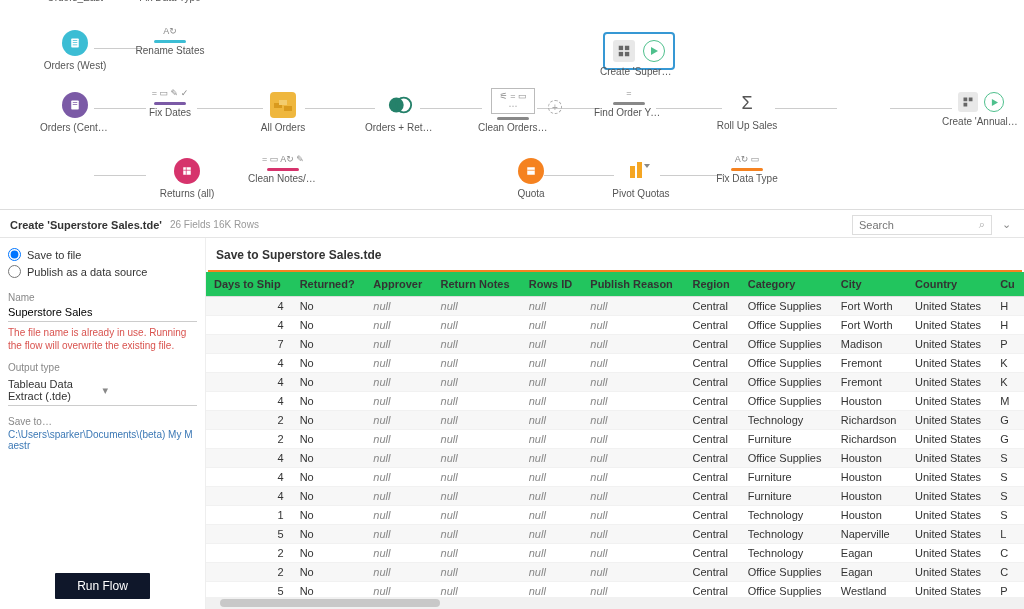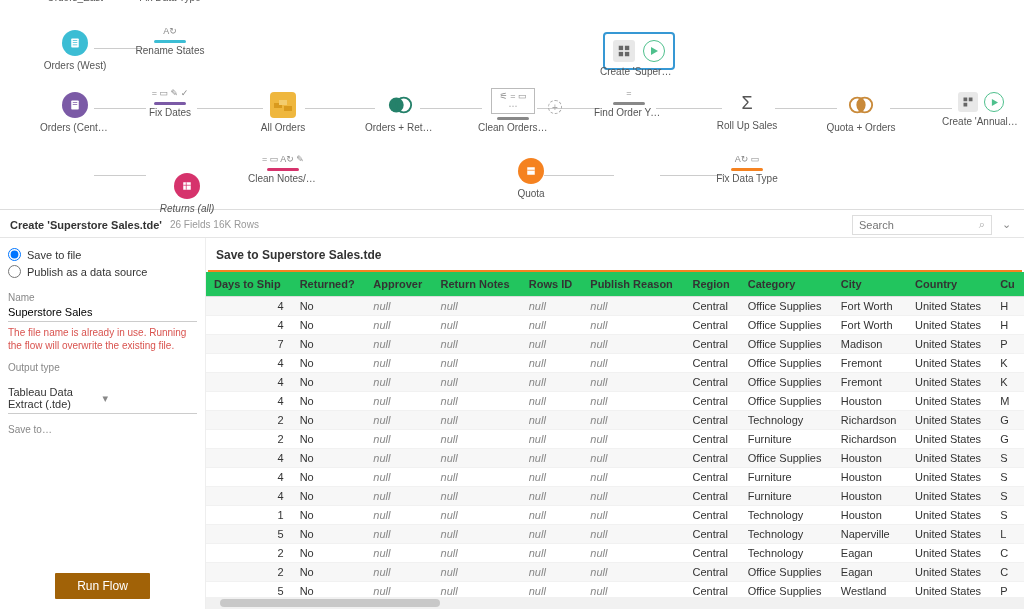--- a/index.html
+++ b/index.html
@@ -23,25 +23,25 @@
   .info-bar .caret { margin-left: 10px; color: #888; width: 12px; }
 
   .main-area { display: flex; height: calc(609px - 210px - 28px); }
   .side-panel { width: 206px; padding: 10px 8px; border-right: 1px solid #eee; display:flex; flex-direction:column; }
   .side-panel .section-title { font-weight: 600; margin-bottom: 10px; font-size: 12px; }
   .radio-row { display: flex; align-items: center; gap: 6px; margin-bottom: 4px; font-size: 11px; }
   .radio-row input { margin:0; }
   .field-label { color: #888; font-size: 10px; margin-top: 10px; }
   .field-input { border: none; border-bottom: 1px solid #ccc; padding: 3px 0; font-size: 11px; width: 100%; outline: none; }
   .warning { color: #d9534f; font-size: 10px; margin-top: 4px; line-height: 1.3; }
-  .select-row { display: flex; align-items: center; border-bottom: 1px solid #ccc; padding: 3px 0; margin-top:10px;}
+  .select-row { display: flex; align-items: center; border-bottom: 1px solid #ccc; padding: 3px 0; margin-top:2px;}
   .select-row span { flex: 1; font-size: 11px; }
   .select-row .dd { color: #888; }
   .path { color: #3b78b5; font-size: 10px; margin-top: 2px; word-break: break-all; }
-  .run-btn { margin-top: auto; align-self: center; background: #a16207; color: #fff; border: none; padding: 6px 22px; font-size: 12px; border-radius: 1px; cursor: pointer; }
+  .run-btn { margin-top: auto; align-self: center; background: #0f172a; color: #fff; border: none; padding: 6px 22px; font-size: 12px; border-radius: 1px; cursor: pointer; }
 
   .data-panel { flex: 1; display: flex; flex-direction: column; overflow: hidden; }
   .data-title { font-weight: 600; padding: 10px 10px 8px; font-size: 12px; }
   .accent-bar { height: 2px; background: #f58220; margin: 0 2px; }
   .table-wrap { overflow: auto; flex: 1; }
   table { border-collapse: collapse; width: 100%; font-size: 11px; }
   th { text-align: left; font-weight: 600; padding: 6px 8px; border-bottom: 1px solid #ddd; white-space: nowrap; background:#22c55e; position: sticky; top:0;}
   td { padding: 3px 8px; border-bottom: 1px solid #f1f1f1; white-space: nowrap; }
   tbody tr:nth-child(odd) td { background: #f7f7f7; }
   td.right { text-align: right; }
@@ -88,21 +88,21 @@
   <div class="node" style="left:40px; top:92px;">
     <div class="node-icon circle" style="background:#7b5aa6;color:#fff">
       <svg width="12" height="12" viewBox="0 0 16 16">
           <rect x="3" y="2" width="10" height="12" rx="1" fill="#fff"></rect>
           <rect x="5" y="4" width="6" height="1" fill="#7b5aa6"></rect>
           <rect x="5" y="7" width="6" height="1" fill="#7b5aa6"></rect>
         </svg>
     </div>
     <div class="node-label">Orders (Central)</div>
   </div>
-  <div class="node" style="left:152px; top:173px;font-style:italic;">
+  <div class="node" style="left:152px; top:158px;">
     <div class="node-icon circle" style="background:#d6336c;color:#fff">
       <svg width="12" height="12" viewBox="0 0 16 16">
           <rect x="3" y="3" width="10" height="10" fill="#fff"></rect>
           <line x1="3" y1="7" x2="13" y2="7" stroke="#d6336c"></line>
           <line x1="7" y1="3" x2="7" y2="13" stroke="#d6336c"></line>
         </svg>
     </div>
     <div class="node-label">Returns (all)</div>
   </div>
 
@@ -173,30 +173,20 @@
   </div>
   <div class="node" style="left:600px; top:66px; width:76px;">
     <div class="node-label">Create 'Superst…</div>
   </div>
 
   <div class="node" style="left:712px; top:90px;">
     <div class="node-icon" style="font-size:18px;color:#555;">Σ</div>
     <div class="node-label">Roll Up Sales</div>
   </div>
 
-  <div class="node" style="left:826px; top:92px;">
-    <div class="node-icon">
-      <svg width="28" height="20" viewBox="0 0 28 20">
-          <circle cx="10" cy="10" r="8" fill="none" stroke="#c98a3a" stroke-width="2"></circle>
-          <circle cx="18" cy="10" r="8" fill="none" stroke="#c98a3a" stroke-width="2"></circle>
-          <ellipse cx="14" cy="10" rx="4" ry="7" fill="#c98a3a"></ellipse>
-        </svg>
-    </div>
-    <div class="node-label">Quota + Orders</div>
-  </div>
 
   <div class="node" style="left:942px; top:92px; width:78px;">
     <div style="display:flex;gap:6px;justify-content:center">
       <div class="sq" style="width:20px;height:20px;background:#e8e8e8;border-radius:3px;display:flex;align-items:center;justify-content:center">
         <svg width="12" height="12" viewBox="0 0 16 16">
             <rect x="2" y="2" width="5" height="5" fill="#666"></rect>
             <rect x="9" y="2" width="5" height="5" fill="#666"></rect>
             <rect x="2" y="9" width="5" height="5" fill="#666"></rect>
           </svg>
       </div>
@@ -211,20 +201,30 @@
 
   <div class="node" style="left:496px; top:158px;">
     <div class="node-icon circle" style="background:#f58220">
       <svg width="12" height="12" viewBox="0 0 16 16">
           <rect x="3" y="3" width="10" height="10" fill="#fff"></rect>
           <line x1="3" y1="7" x2="13" y2="7" stroke="#f58220"></line>
         </svg>
     </div>
     <div class="node-label">Quota</div>
   </div>
+  <div class="node" style="left:606px; top:158px;">
+    <div class="node-icon">
+      <svg width="22" height="18" viewBox="0 0 22 18">
+          <rect x="0" y="4" width="5" height="12" fill="#f5a623"></rect>
+          <rect x="7" y="0" width="5" height="16" fill="#f5a623"></rect>
+          <path d="M14 2 L20 2 L17 6 Z" fill="#888"></path>
+        </svg>
+    </div>
+    <div class="node-label">Pivot Quotas</div>
+  </div>
   <div class="node" style="left:712px; top:154px;">
     <div class="step-icons">A↻ ▭</div>
     <div class="step-bar" style="background:#f58220"></div>
     <div class="node-label">Fix Data Type</div>
   </div>
 </div>
 
 <div class="info-bar">
   <span class="title">Create 'Superstore Sales.tde'</span>
   <span class="meta">26 Fields   16K Rows</span>
@@ -251,20 +251,21 @@
     <input class="field-input" value="Superstore Sales" style="">
     <div class="warning">The file name is already in use. Running the flow will overwrite the existing file.</div>
 
     <div class="field-label">Output type</div>
     <div class="select-row">
       <span>Tableau Data Extract (.tde)</span>
       <span class="dd">▾</span>
     </div>
 
     <div class="field-label">Save to…</div>
+    <div class="path">C:\Users\sparker\Documents\(beta) My Maestr</div>
 
     <button class="run-btn">Run Flow</button>
   </div>
 
   <div class="data-panel">
     <div class="data-title">Save to Superstore Sales.tde</div>
     <div class="accent-bar"></div>
     <div class="table-wrap">
       <table>
         <thead>

